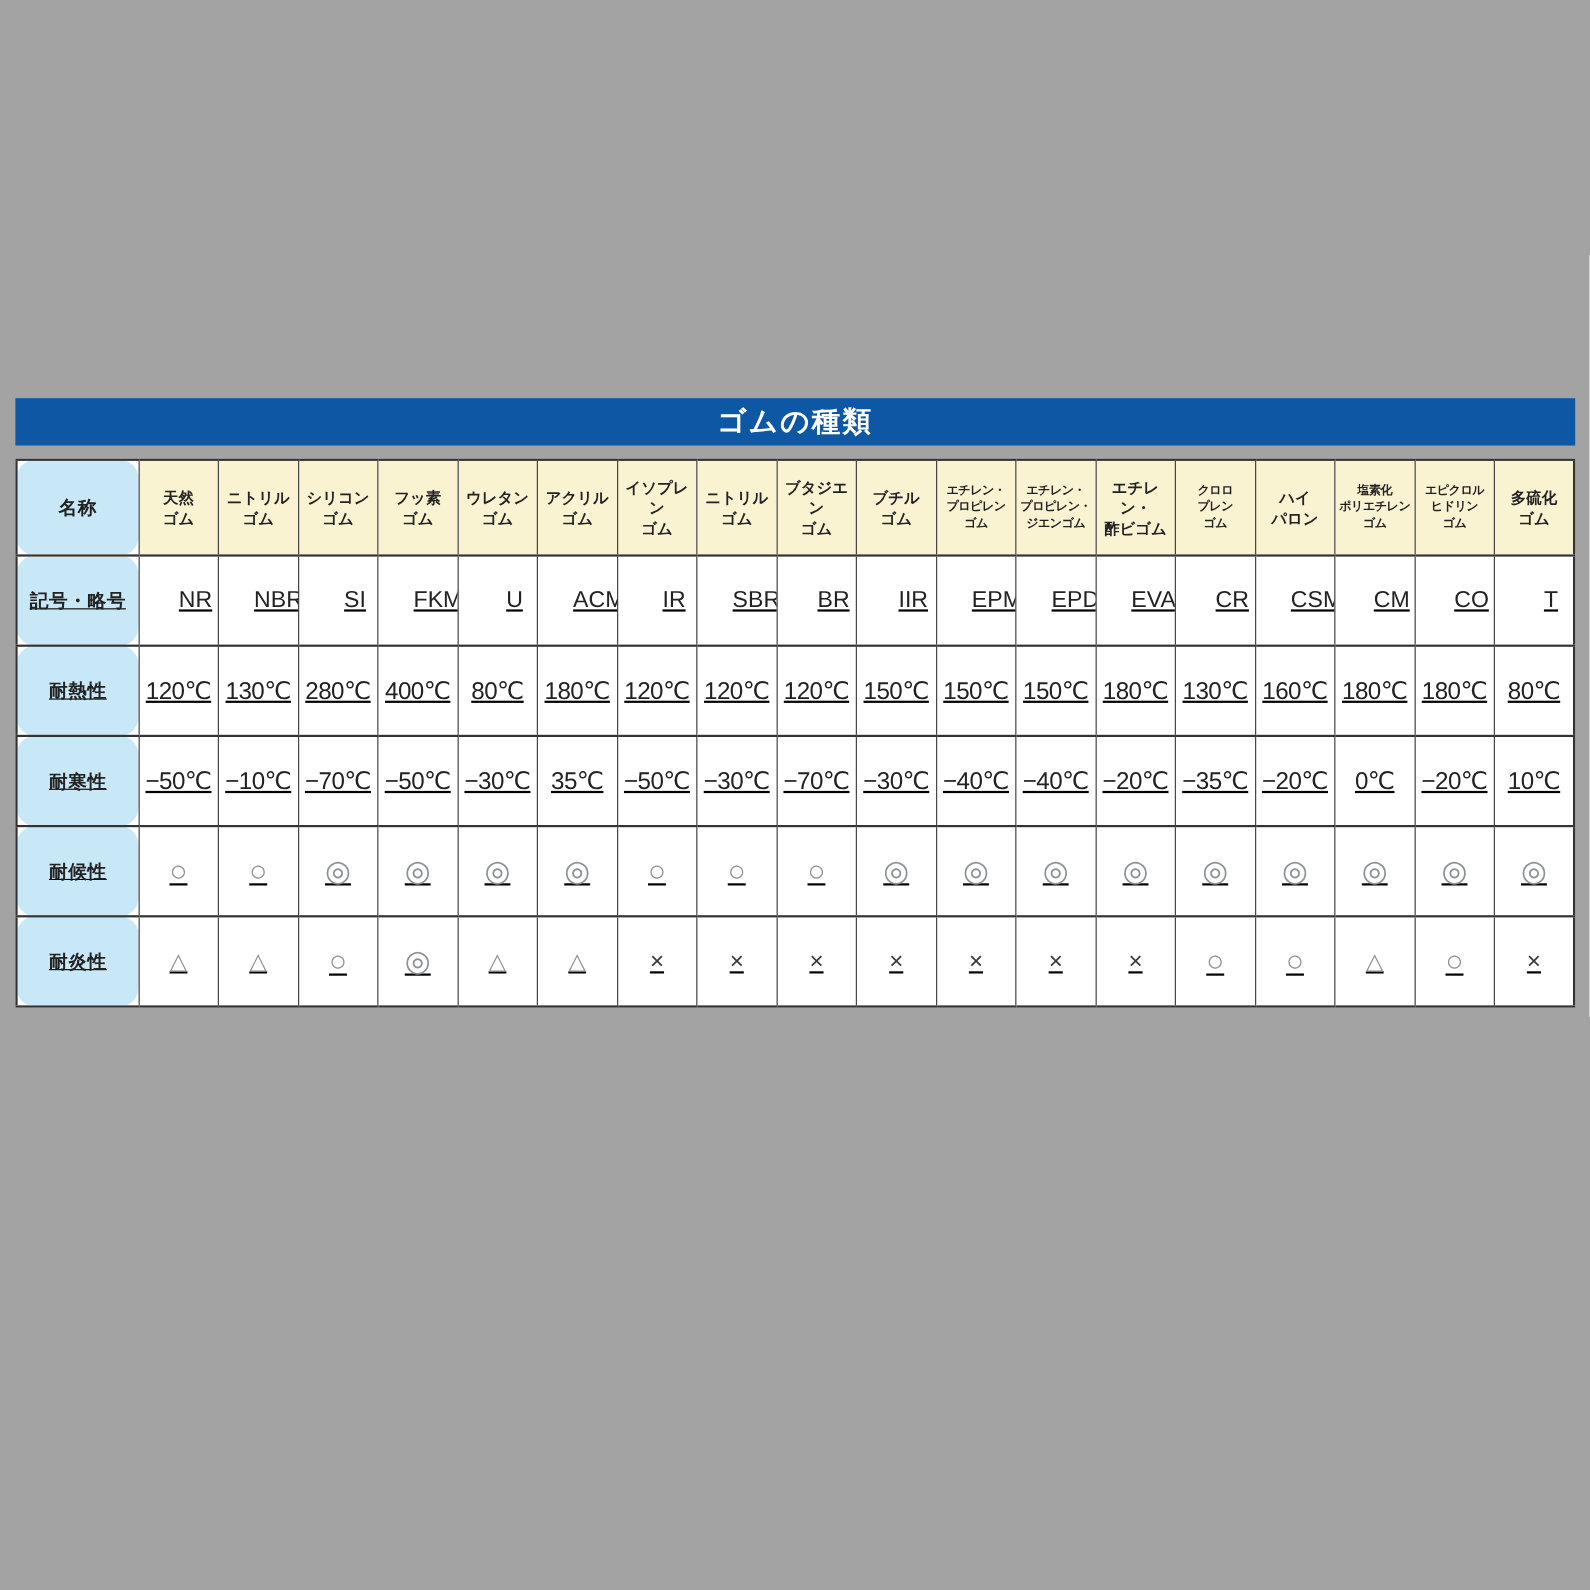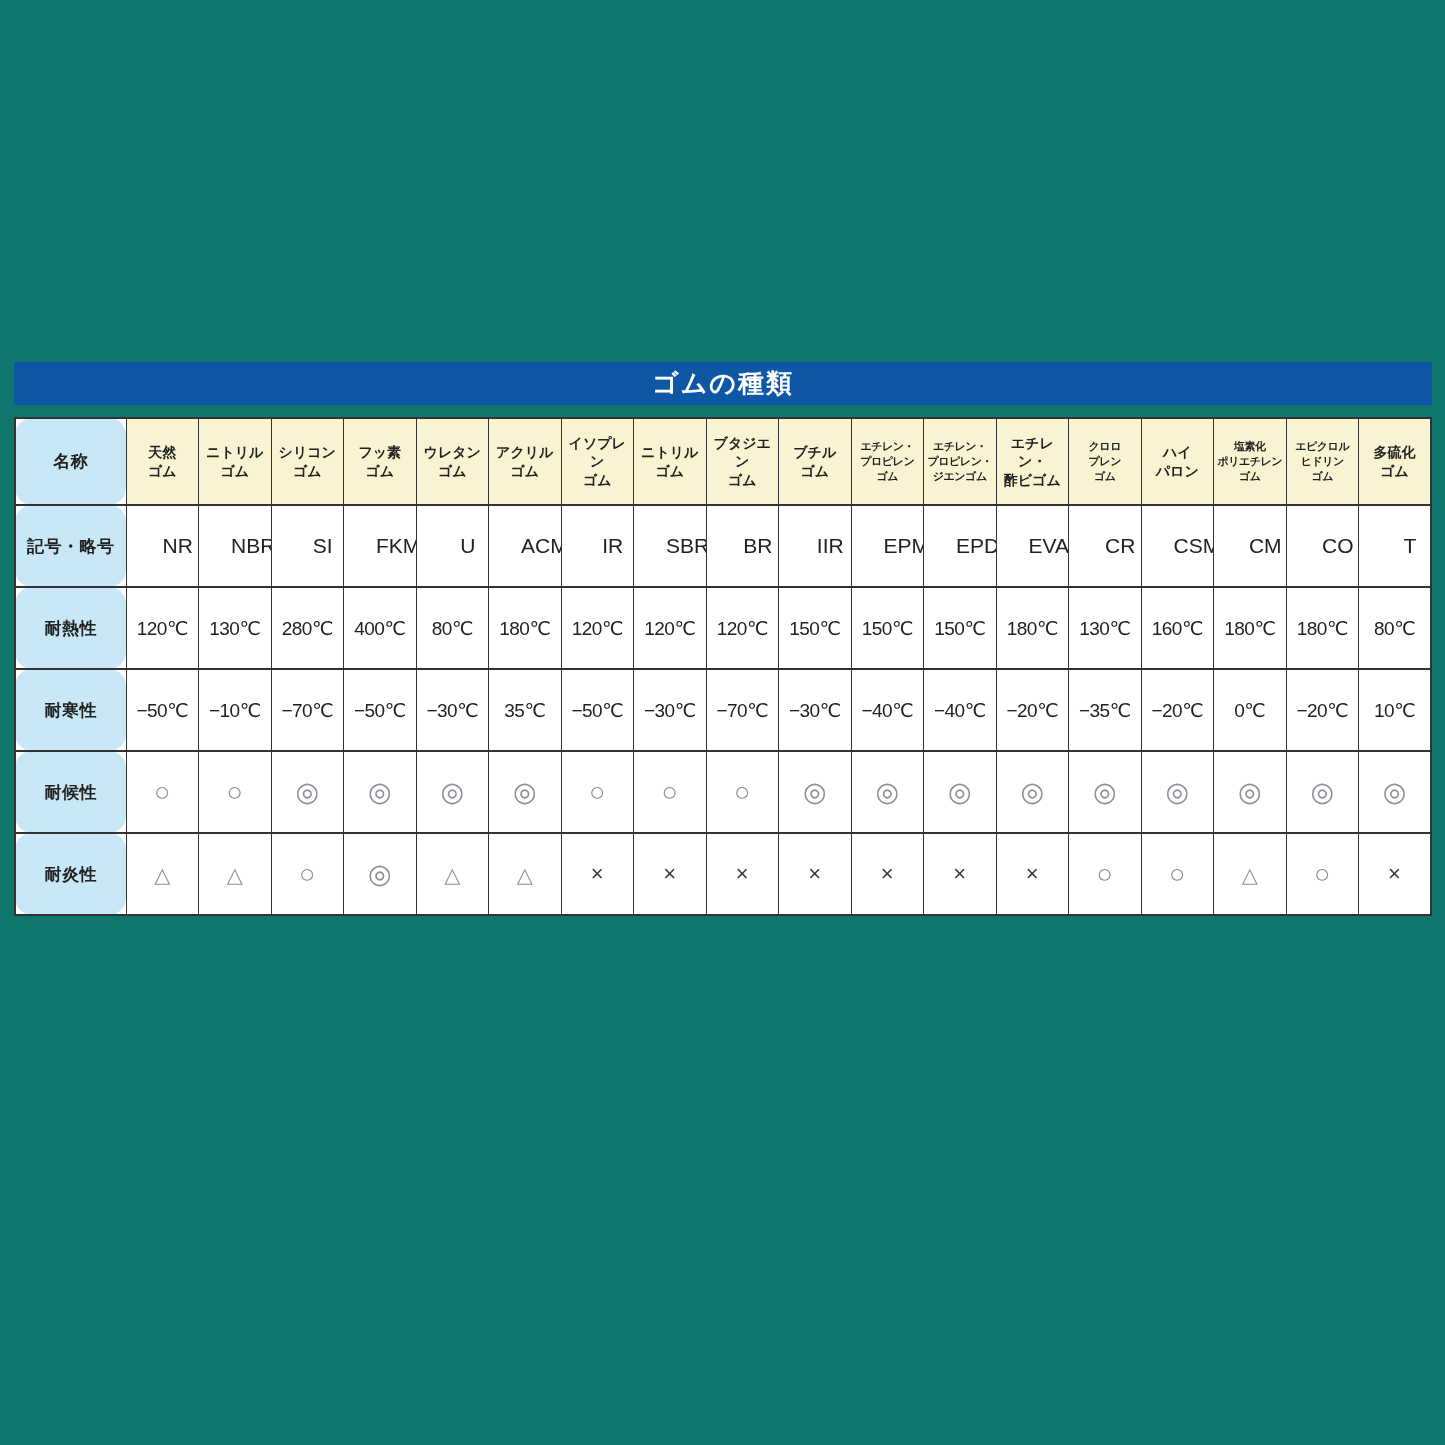--- a/index.html
+++ b/index.html
@@ -12,21 +12,21 @@
   }
   * { box-sizing: border-box; }
   html, body {
     margin: 0; padding: 0;
     background: #ffffff;
     font-family: "Liberation Sans", "DejaVu Sans", sans-serif;
   }
   .page {
     position: relative;
     width: 1445px; height: 1445px;
-    background: #0f766e;
+    background: #a3a3a3;
     overflow: hidden;
   }
   .doc {
     position: absolute;
     left: 14px; top: 362px;
     width: 1418px;
   }
   .title-bar {
     height: 43px;
     background: var(--title-bg);
@@ -47,41 +47,41 @@
     border-top-width: 2px;
     border-bottom-width: 2px;
     text-align: center;
     vertical-align: middle;
     color: var(--text);
     padding: 0 1px;
     overflow: hidden;
   }
   .rubber-table col.label-col { width: 111px; }
   tr.row-name { height: 87px; }
-  tr.row-code, tr.row-temp, tr.row-sym { height: 82px; }
+  tr.row-code, tr.row-temp, tr.row-sym { height: 82px; text-decoration: underline; }
   th.rowlabel {
     background: var(--label-bg);
     font-size: 17px;
     font-weight: bold;
     letter-spacing: 0.5px;
     border-radius: 17px;
   }
   td.hdr {
     background: var(--header-bg);
     font-weight: bold;
     font-size: 14px;
     line-height: 1.3;
   }
   td.hdr.small {
     font-size: 11px;
     line-height: 1.35;
     letter-spacing: -0.5px;
   }
   td.code-cell { font-size: 21px; padding-left: 32px; }
-  td.temp-cell { font-size: 19px; letter-spacing: -0.5px; }
+  td.temp-cell { font-size: 22px; letter-spacing: -0.5px; }
   td.sym { line-height: 1; }
   td.sym.dbl, td.sym.cir { font-size: 27px; color: var(--symbol-gray); }
   td.sym.cross { font-size: 22px; color: #3a3a3a; }
   td.sym.tri   { font-size: 21px; color: var(--symbol-gray); }
 </style>
 </head>
 <body>
 
 <div class="page">
   <div class="doc">

